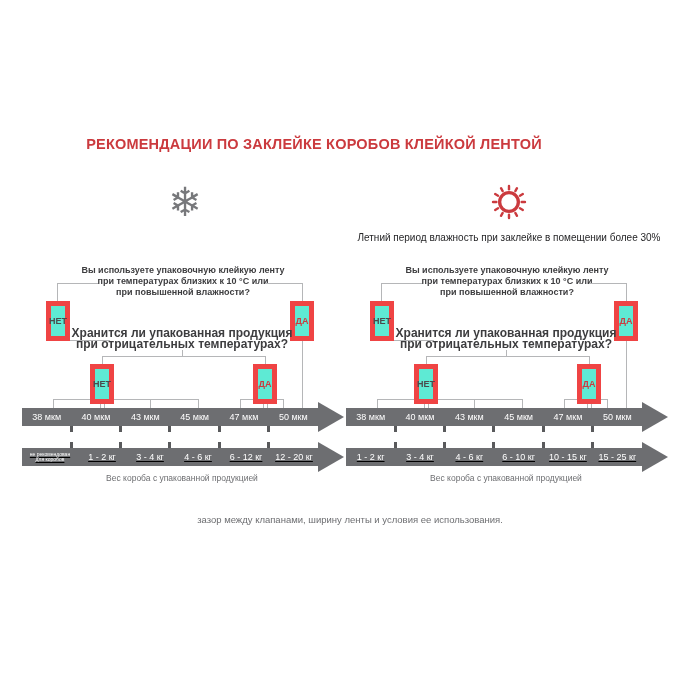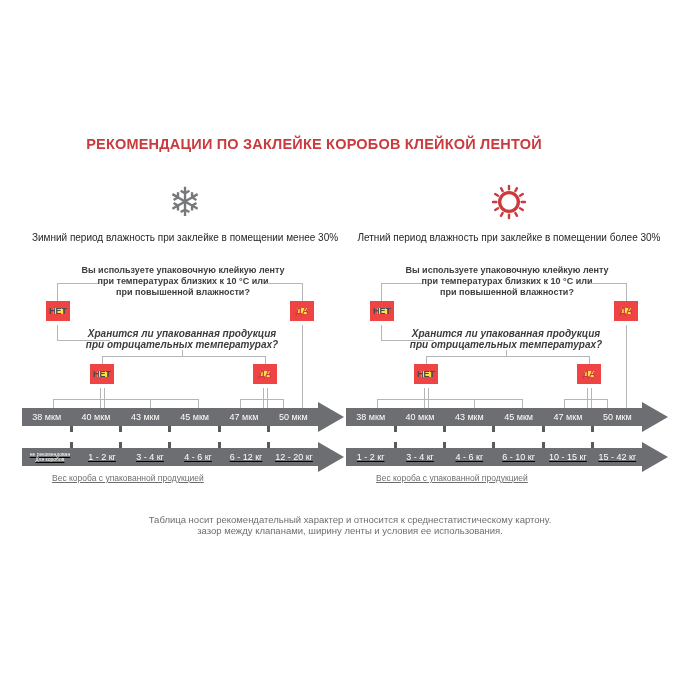--- a/index.html
+++ b/index.html
@@ -16,23 +16,23 @@
 
   .icon-wrap { position:absolute; top:0; left:0; right:0; height:46px; text-align:center; }
   .icon-snow { font-family:"DejaVu Sans",sans-serif; font-size:40px; line-height:44px; color:#77787b; }
 
   .subtitle { position:absolute; top:52px; left:0; width:330px; text-align:center;
     font-size:10px; color:#262628; }
 
   .q1 { position:absolute; top:85px; left:38px; width:250px; text-align:center;
     font-size:9px; font-weight:600; line-height:11px; color:#3d3d3f; }
   .q2 { position:absolute; top:148px; left:42px; width:240px; text-align:center;
-    font-size:10px; font-weight:600; line-height:11px; color:#3d3d3f;font-style:italic; }
-
-  .box { position:absolute; width:24px; height:20px; background:#fde047; border:7px solid #ef4444;
+    font-size:12px; font-weight:600; line-height:11px; color:#3d3d3f; }
+
+  .box { position:absolute; width:24px; height:40px; background:#5eead4; border:5px solid #ef4444;
     display:flex; align-items:center; justify-content:center; font-size:9px; font-weight:bold; }
   .box-no1  { left:26px;  top:121px; color:#4b4b4d; }
   .box-yes1 { left:270px; top:121px; color:#cb3a3e; }
   .box-no2  { left:70px;  top:184px; color:#4b4b4d; }
   .box-yes2 { left:233px; top:184px; color:#cb3a3e; }
 
   .ln { position:absolute; background:#b5b6b8; }
   .ln-q1-lh   { left:37px;  top:103px; width:41px;  height:1px; }
   .ln-q1-rh   { left:245px; top:103px; width:38px;  height:1px; }
   .ln-no1-v   { left:37px;  top:103px; width:1px;   height:18px; }
@@ -65,36 +65,35 @@
   .arrowhead { position:absolute; left:298px; width:0; height:0;
     border-left:26px solid #6d6e71; border-top:15px solid transparent; border-bottom:15px solid transparent; }
   .arrow-um { top:222px; }
   .arrow-w  { top:262px; }
 
   .tick { position:absolute; width:3px; height:6px; background:#595a5c; }
   .tick-b { top:246px; }
   .tick-a { top:262px; }
   .tx1 { left:50px; } .tx2 { left:99px; } .tx3 { left:148px; } .tx4 { left:198px; } .tx5 { left:247px; }
 
-  .w-caption { position:absolute; top:293px; left:32px; width:260px; 
-    font-size:8.5px; color:#6d6e71;text-decoration:underline; }
+  .w-caption { position:absolute; top:293px; left:32px; width:260px; text-align:center;
+    font-size:8.5px; color:#6d6e71; }
 
   .footer { position:absolute; top:514px; left:0; width:700px; text-align:center;
     font-size:9.5px; line-height:11px; color:#6d6e71; }
 </style>
 </head>
 <body>
 
 <div class="page">
 
   <div class="main-title">РЕКОМЕНДАЦИИ ПО ЗАКЛЕЙКЕ КОРОБОВ КЛЕЙКОЙ ЛЕНТОЙ</div>
 
   <div class="chart chart-left">
     <div class="icon-wrap"><span class="icon-snow">❄</span></div>
-    <div class="subtitle">Зимний период влажность при заклейке в помещении менее 30%</div>
 
     <div class="q1">
       <div>Вы используете упаковочную клейкую ленту</div>
       <div>при температурах близких к 10 °С или</div>
       <div>при повышенной влажности?</div>
     </div>
 
     <i class="ln ln-q1-lh"></i>
     <i class="ln ln-q1-rh"></i>
     <i class="ln ln-no1-v"></i>
@@ -243,25 +242,24 @@
     <i class="tick tick-a tx2"></i>
     <i class="tick tick-a tx3"></i>
     <i class="tick tick-a tx4"></i>
     <i class="tick tick-a tx5"></i>
     <div class="bar bar-w">
       <span class="cell">1 - 2 кг</span>
       <span class="cell">3 - 4 кг</span>
       <span class="cell">4 - 6 кг</span>
       <span class="cell">6 - 10 кг</span>
       <span class="cell">10 - 15 кг</span>
-      <span class="cell">15 - 42 кг</span>
+      <span class="cell">15 - 25 кг</span>
     </div>
     <div class="arrowhead arrow-w"></div>
 
     <div class="w-caption">Вес короба с упакованной продукцией</div>
   </div>
 
   <div class="footer">
-    <div>Таблица носит рекомендательный характер и относится к среднестатистическому картону.</div>
     <div>зазор между клапанами, ширину ленты и условия ее использования.</div>
   </div>
 
 </div>
 
 </body></html>

